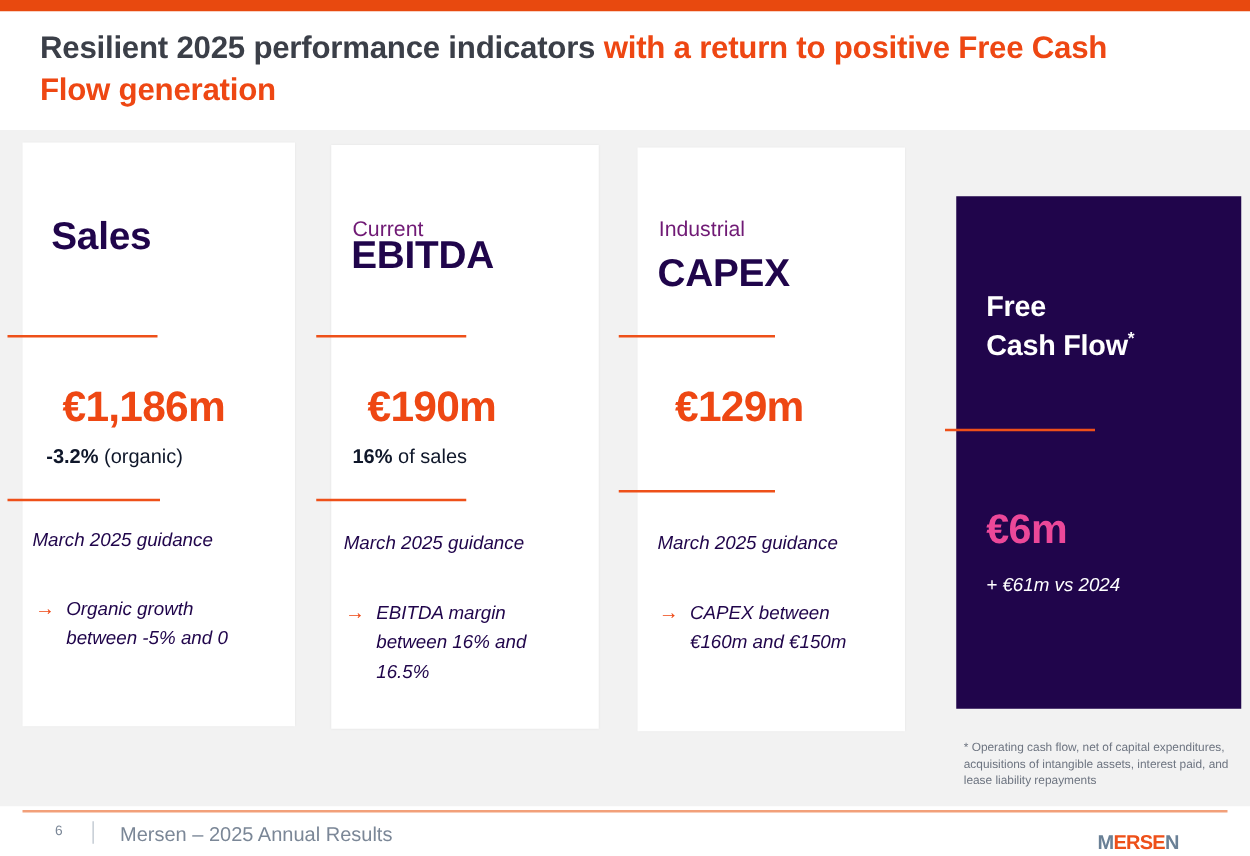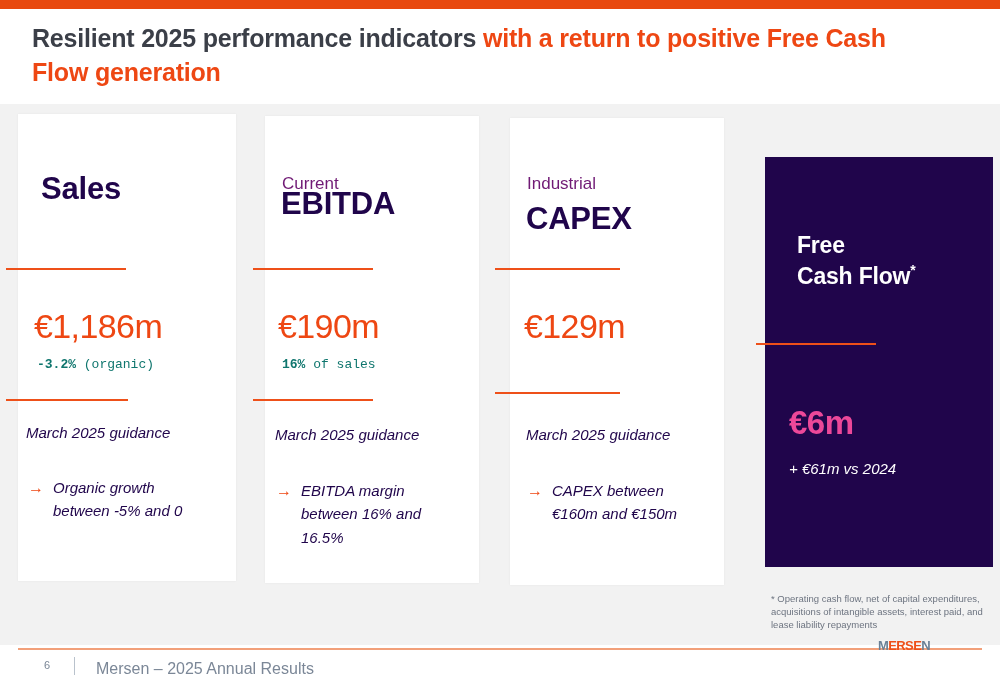--- a/index.html
+++ b/index.html
@@ -75,29 +75,29 @@
   .card-heading {
     position: absolute;
     font-size: 31px;
     font-weight: bold;
     color: #20054b;
     letter-spacing: -0.2px;
   }
   .card-value {
     position: absolute;
     font-size: 34px;
-    font-weight: normal;
+    font-weight: bold;
     color: #ee4713;
     letter-spacing: -0.6px;
+    margin-left: 16px;
   }
   .card-sub {
     position: absolute;
-    font-size: 13px;
-    color: #0f766e;
-    font-family: Liberation Mono, monospace;
+    font-size: 16px;
+    color: #0f172a;
   }
   .card-sub b { font-weight: bold; }
   .guidance-label {
     position: absolute;
     font-size: 15px;
     font-style: italic;
     color: #20054b;
   }
   .bullet {
     position: absolute;
@@ -185,22 +185,22 @@
     position: absolute;
     left: 96px;
     top: 660px;
     font-size: 16px;
     color: #7b8797;
   }
   
   .logo {
     position: absolute;
     left: 878px;
-    top: 634px;
-    font-size: 18px;
+    top: 658px;
+    font-size: 23px;
     font-weight: bold;
     letter-spacing: -0.6px;
     font-variant: small-caps;
     white-space: nowrap;
   }
   .logo .lg-a { color: #6a8096; }
   .logo .lg-b { color: #ee5019; }
   .logo .lg-c { color: #6a8096; position: relative; }
 </style>
 </head>
@@ -247,21 +247,21 @@
   <div class="rule" style="left:495px; top:268px; width:125px;"></div>
   <div class="card-value" style="left:524px; top:307px;">€129m</div>
   <div class="rule" style="left:495px; top:392px; width:125px;"></div>
   <div class="guidance-label" style="left:526px; top:426px;">March 2025 guidance</div>
   <div class="bullet" style="left:527px; top:479px; width:176px;">
     <span class="arrow">→</span>
     <span>CAPEX between €160m and €150m</span>
   </div>
 
   <div class="card" id="card-fcf"></div>
-  <div class="fcf-heading" style="left:789px; top:230px;margin-left:8px;">
+  <div class="fcf-heading" style="left:789px; top:230px;">
     <span>Free</span><br>
     <span>Cash Flow</span><sup>*</sup>
   </div>
   <div class="rule" style="left:756px; top:343px; width:120px;"></div>
   <div class="fcf-value" style="left:789px; top:404px;">€6m</div>
   <div class="fcf-sub" style="left:789px; top:460px;">+ €61m vs 2024</div>
 
   <div class="footnote">* Operating cash flow, net of capital expenditures, acquisitions of intangible assets, interest paid, and lease liability repayments</div>
 
   <div class="footer-rule"></div>

